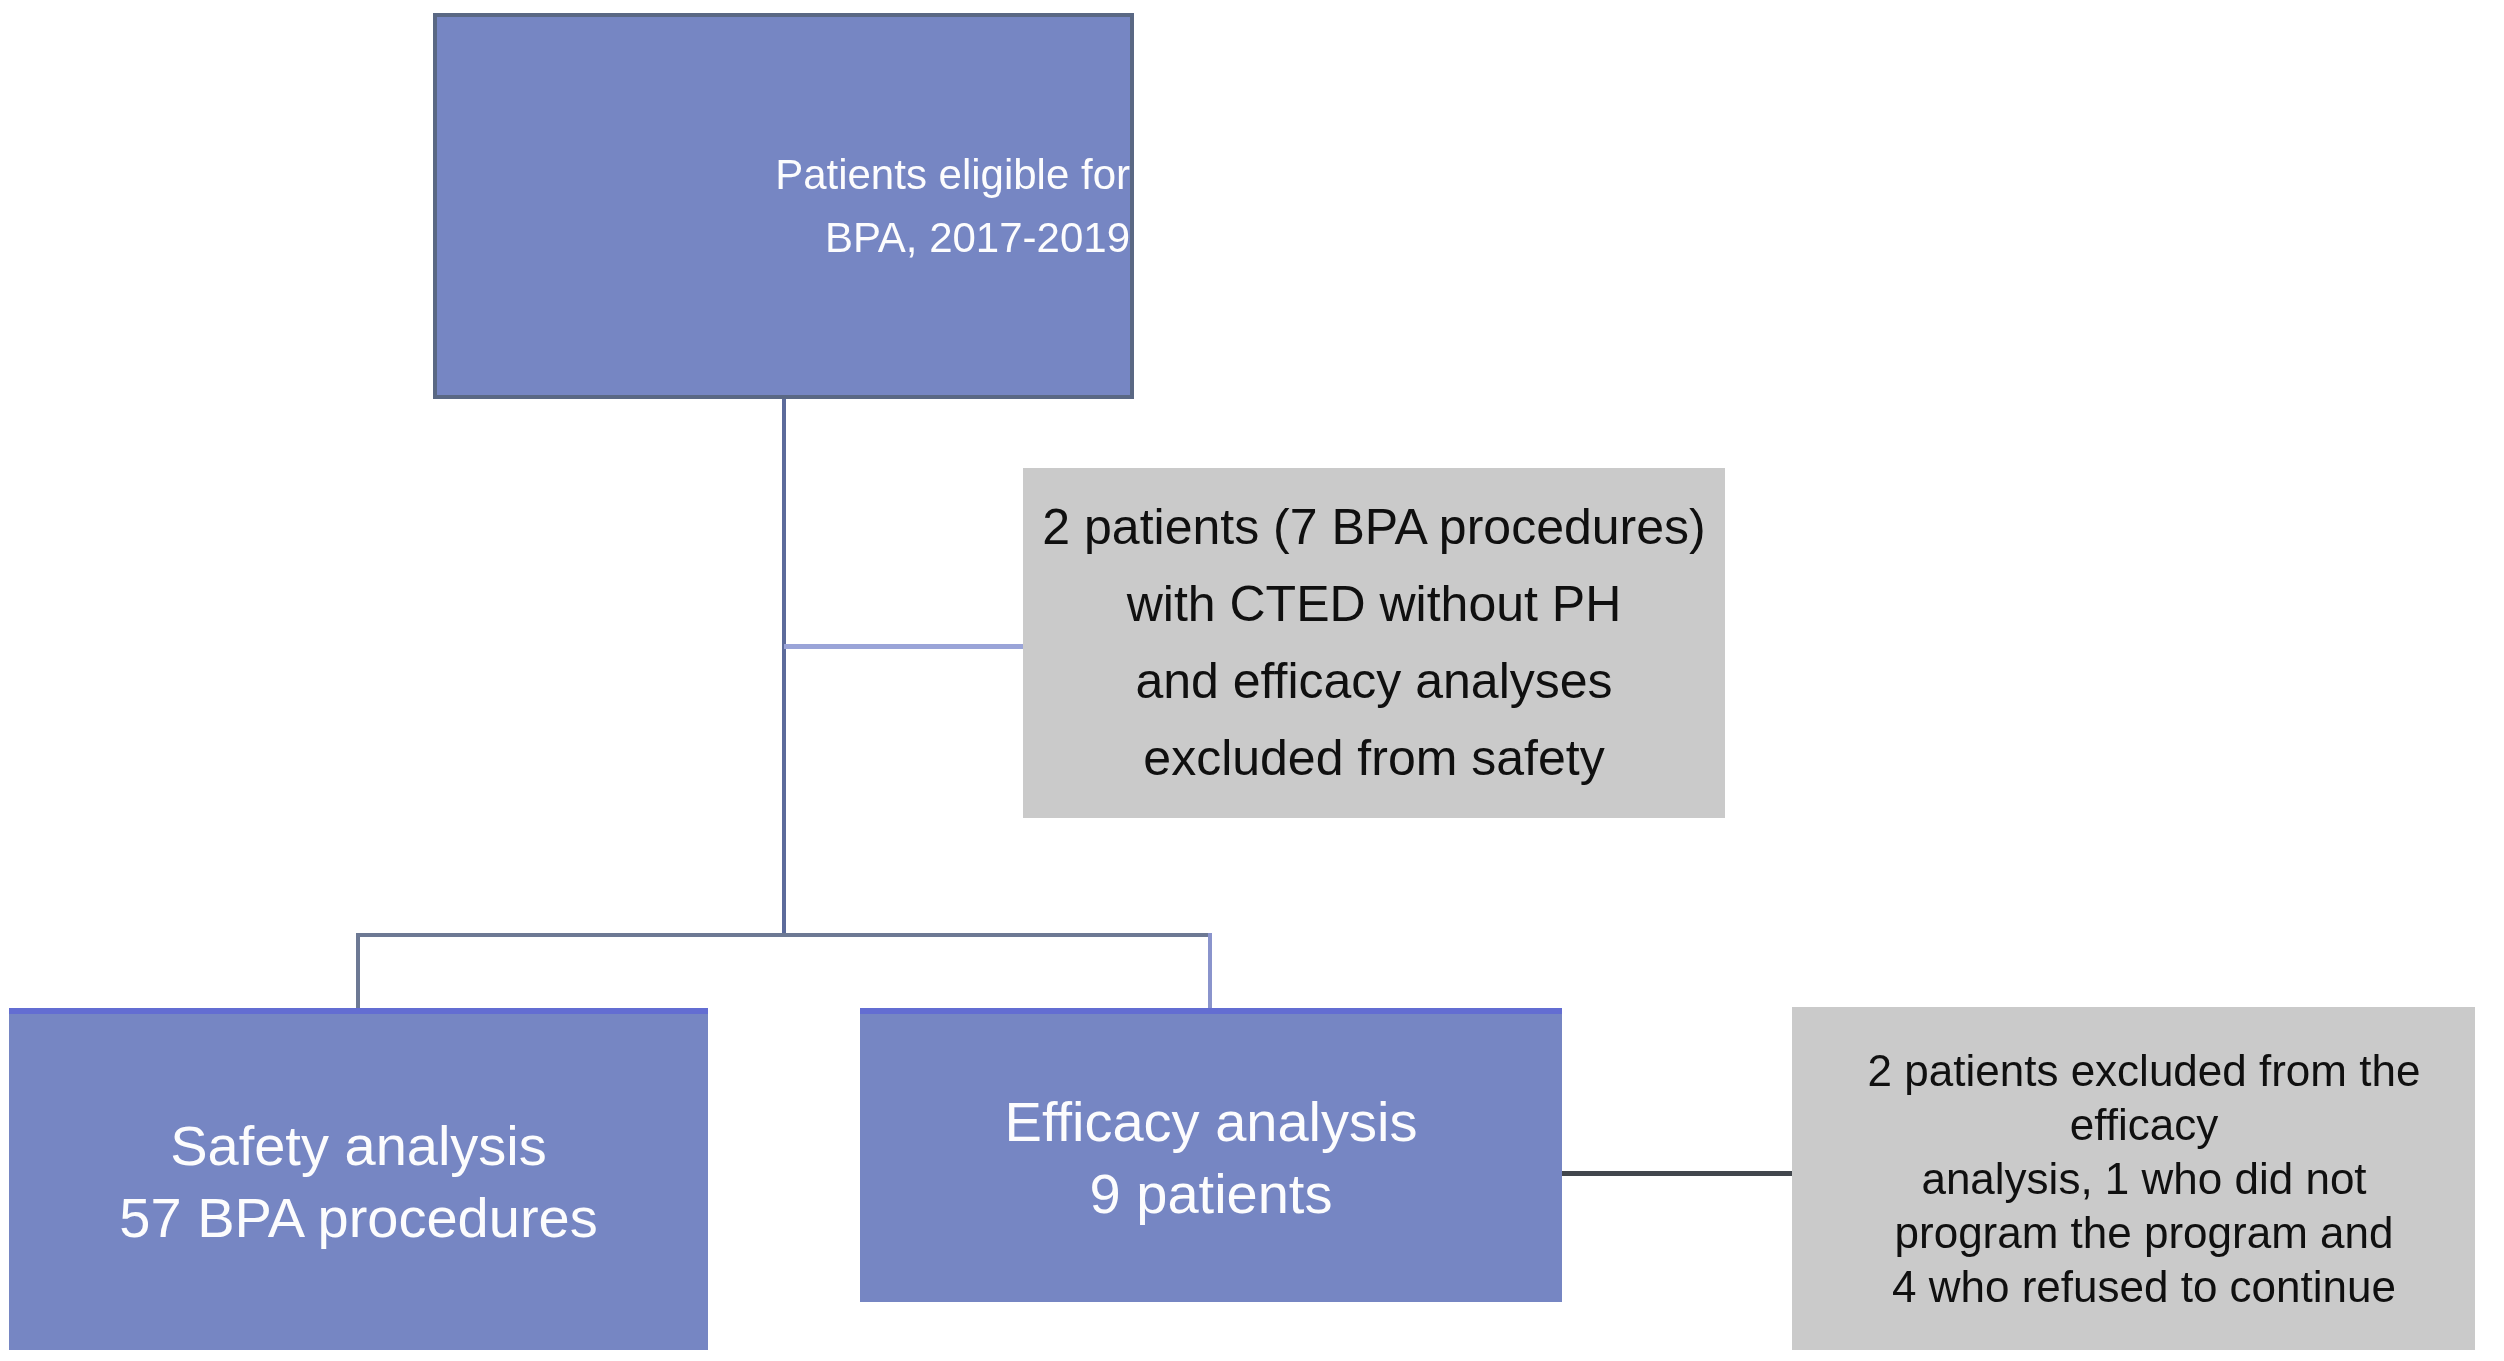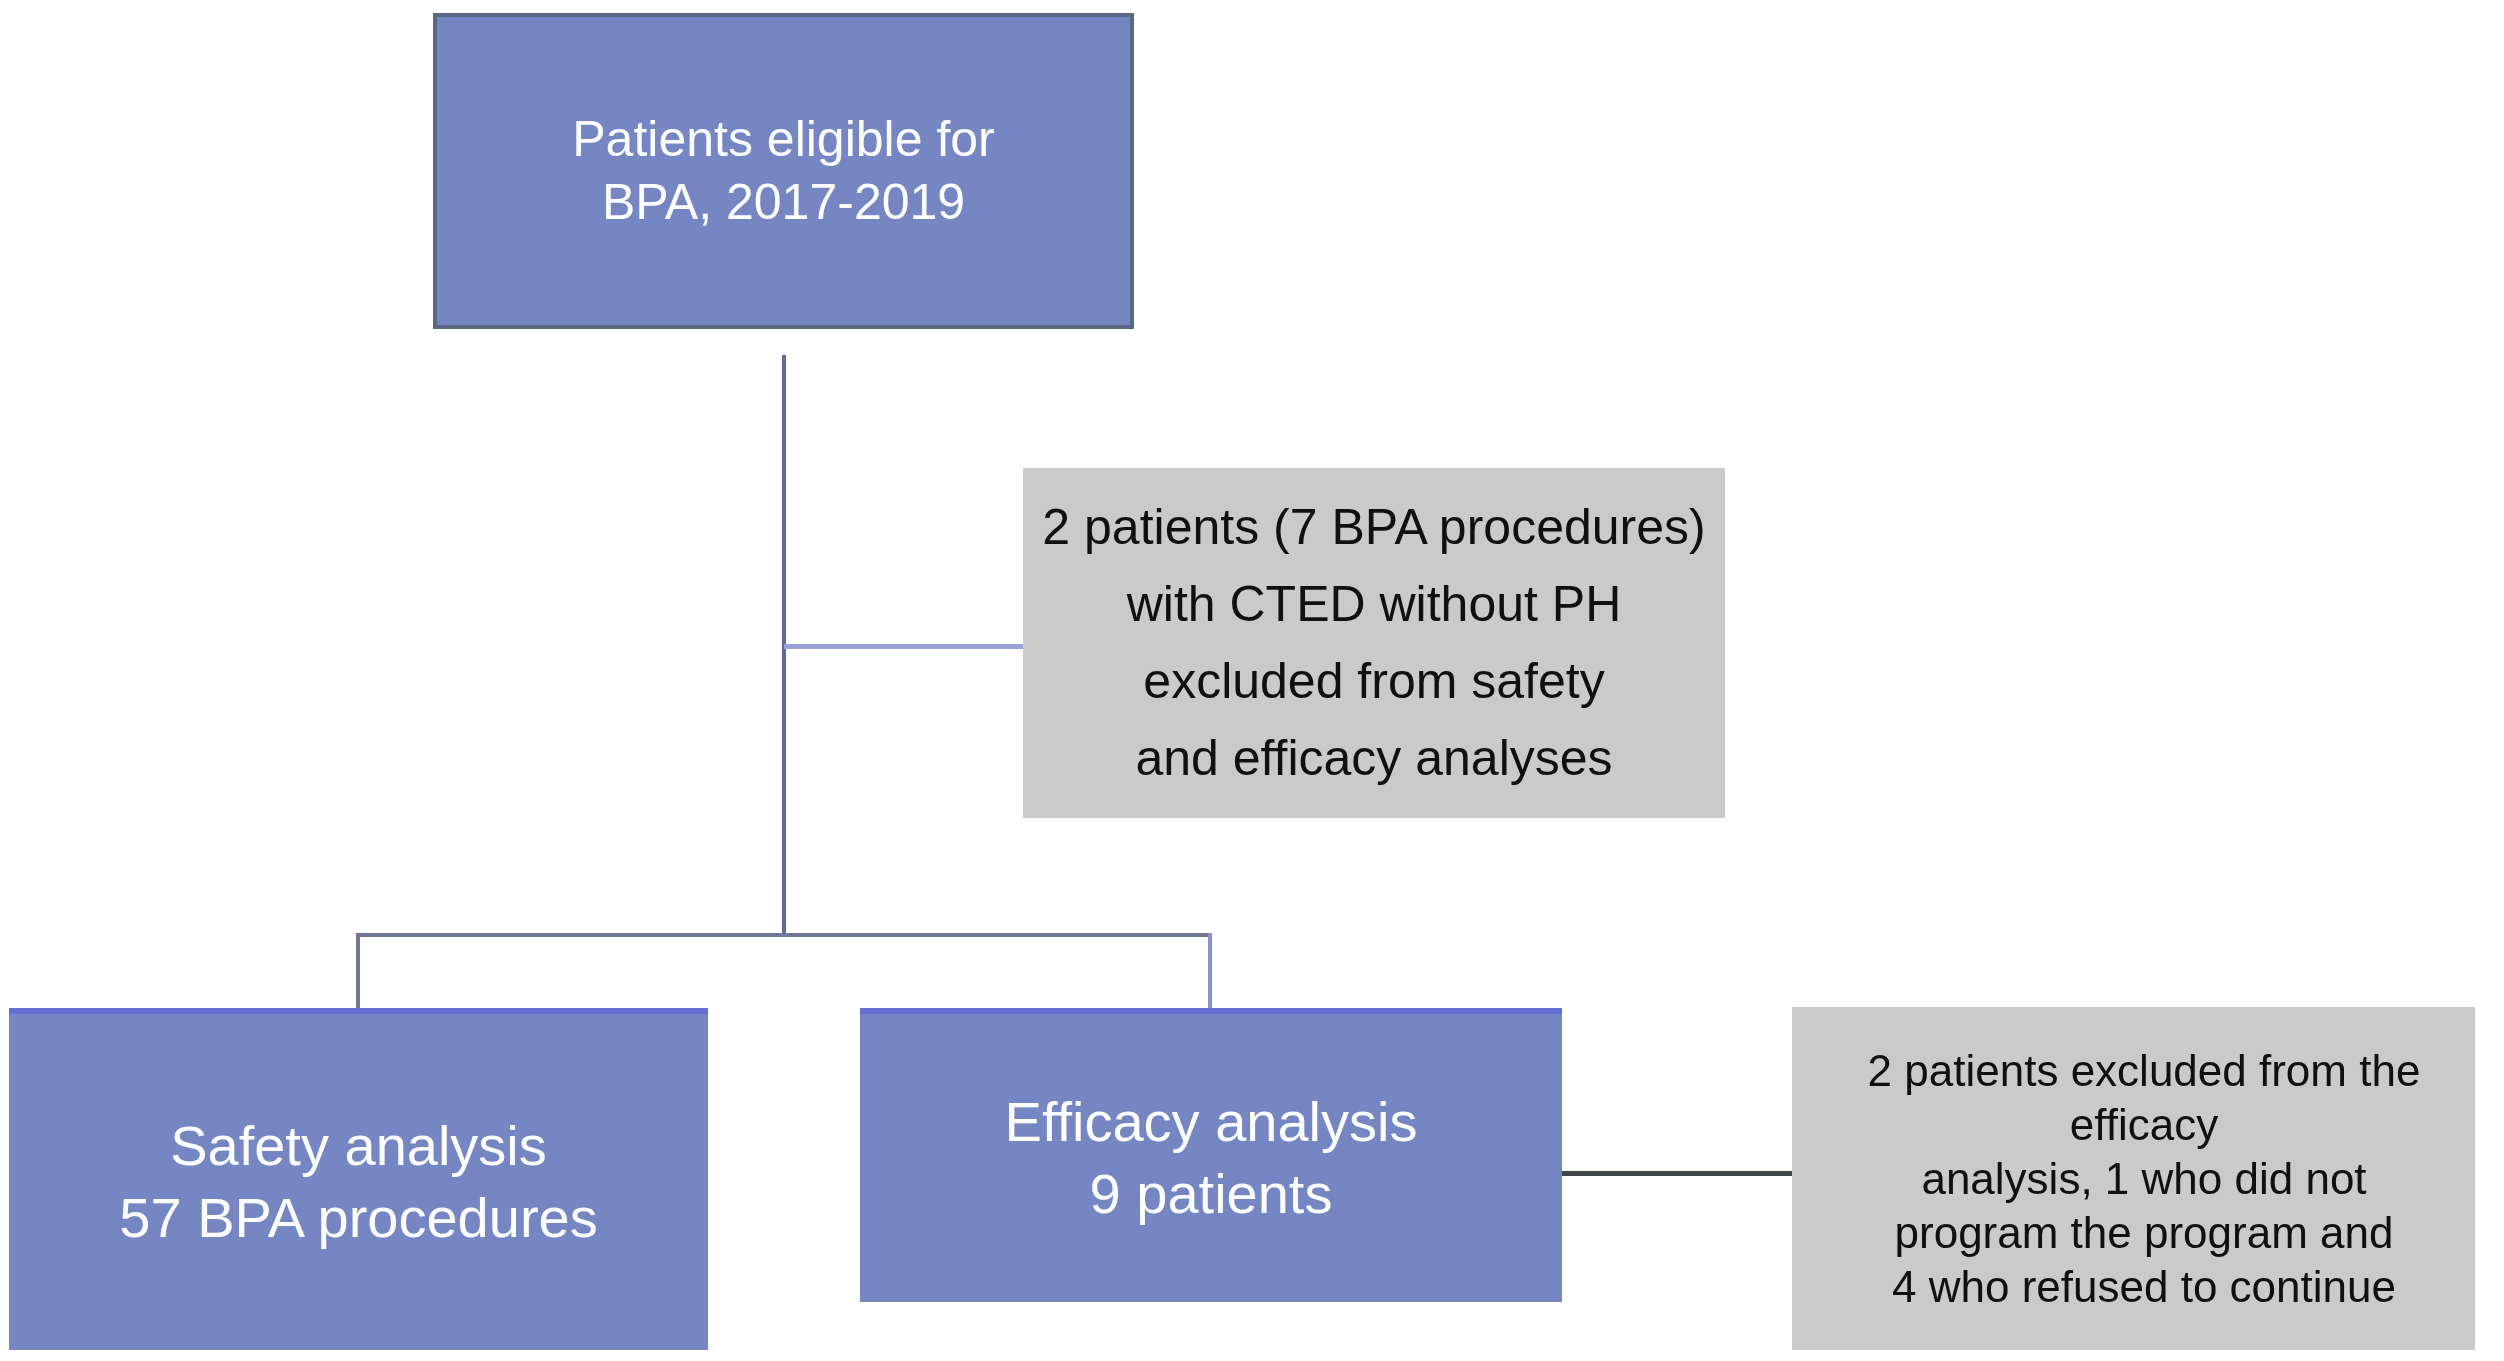--- a/index.html
+++ b/index.html
@@ -15,23 +15,23 @@
     box-sizing:border-box;
     display:flex; flex-direction:column;
     justify-content:center; align-items:center;
     text-align:center;
   }
   .node .line { display:block; white-space:nowrap; }
   .node.blue { background:#7686c3; color:#fcfcfd; }
   .node.gray { background:#cacaca; color:#101010; }
 
   #node-eligible {
-    left:433px; top:13px; width:701px; height:316px;
+    left:433px; top:13px; width:701px; height:386px;
     border:4px solid #5a6884;
-    font-size:50px; line-height:63px;
+    font-size:42px; line-height:63px;align-items:flex-end;
   }
   #node-excluded-cted {
     left:1023px; top:468px; width:702px; height:350px;
     font-size:50px; line-height:61px;gap:16px;
   }
   #node-safety {
     left:9px; top:1008px; width:699px; height:342px;
     border-top:6px solid #636dd2;
     font-size:56px; line-height:72px;
   }
@@ -66,22 +66,22 @@
   <div class="connector" id="conn-efficacy-excl"></div>
 
   <div class="node blue" id="node-eligible">
     <span class="line">Patients eligible for</span>
     <span class="line">BPA, 2017-2019</span>
   </div>
 
   <div class="node gray" id="node-excluded-cted">
     <span class="line">2 patients (7 BPA procedures)</span>
     <span class="line">with CTED without PH</span>
+    <span class="line">and efficacy analyses</span>
     <span class="line">excluded from safety</span>
-    <span class="line">and efficacy analyses</span>
   </div>
 
   <div class="node blue" id="node-safety">
     <span class="line">Safety analysis</span>
     <span class="line">57 BPA procedures</span>
   </div>
 
   <div class="node blue" id="node-efficacy">
     <span class="line">Efficacy analysis</span>
     <span class="line">9 patients</span>

